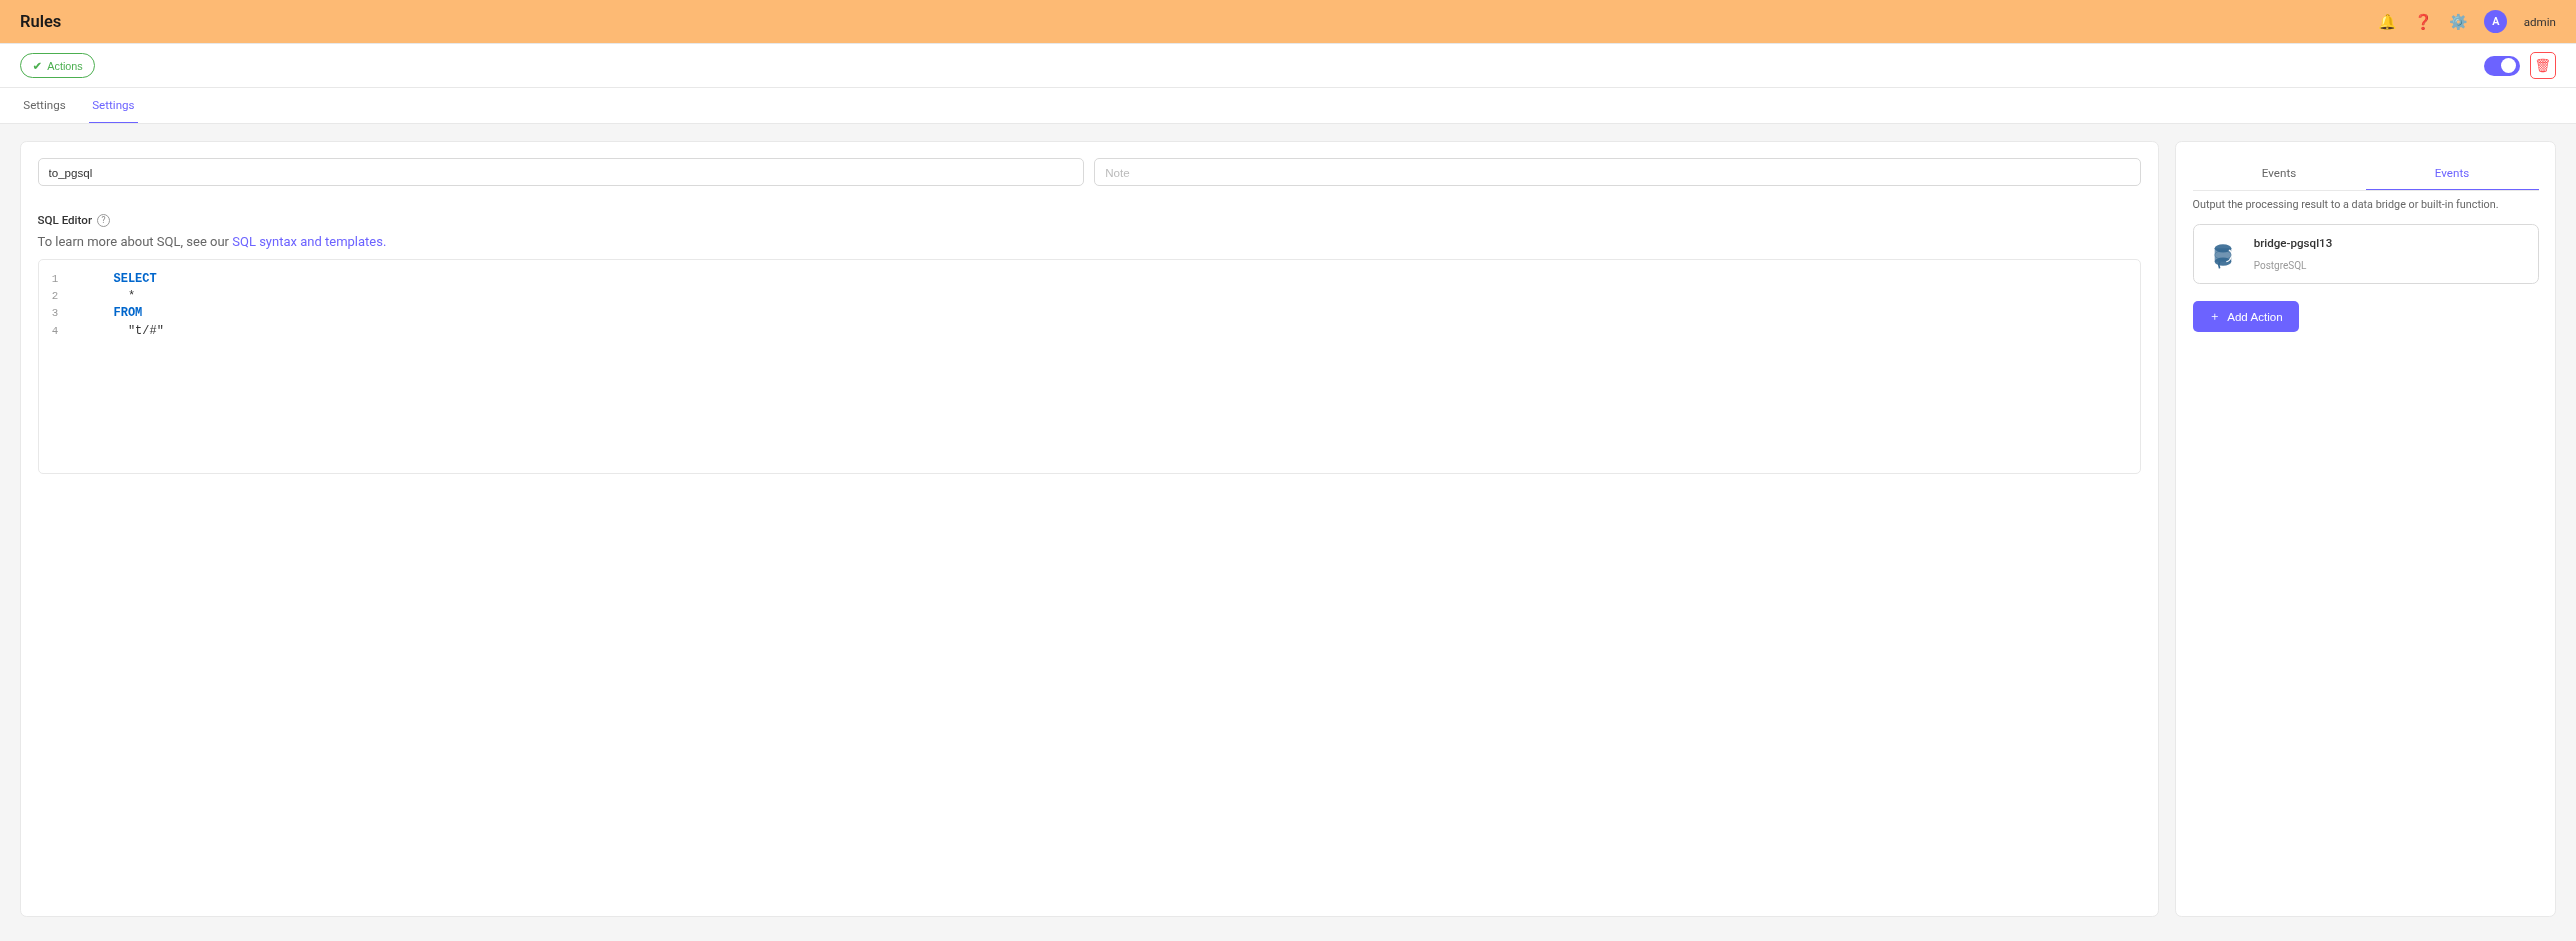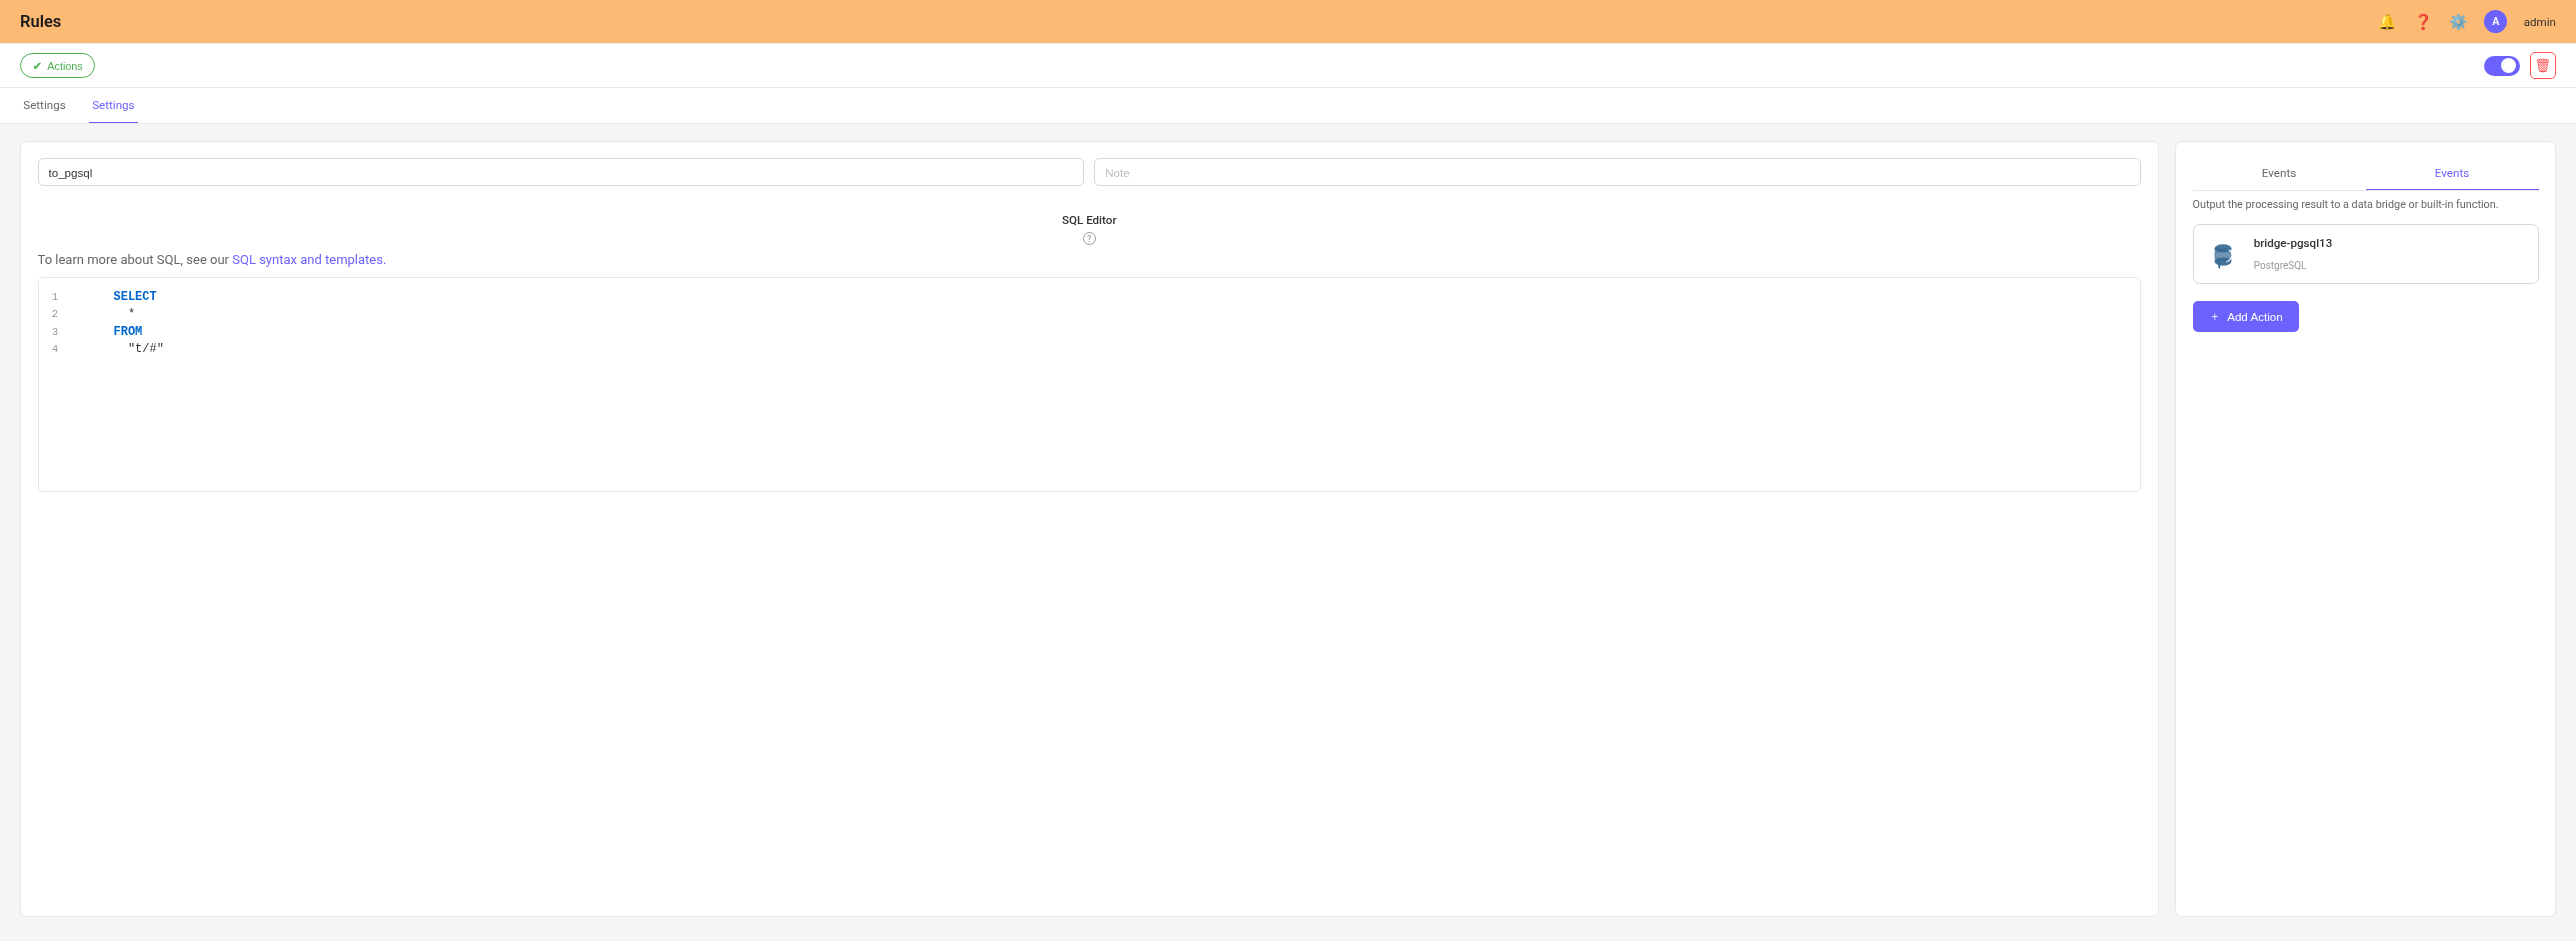--- a/index.html
+++ b/index.html
@@ -159,21 +159,20 @@
     }
 
     .section-label {
       display: flex;
       align-items: center;
       gap: 5px;
       font-size: 11.6px;
       font-weight: 500;
       color: #333;
       margin-bottom: 6.6px;
-      flex-direction: column;
     }
     .help-icon {
       width: 13.2px;
       height: 13.2px;
       border: 1.2px solid #999;
       border-radius: 50%;
       display: inline-flex;
       align-items: center;
       justify-content: center;
       font-size: 8.3px;

